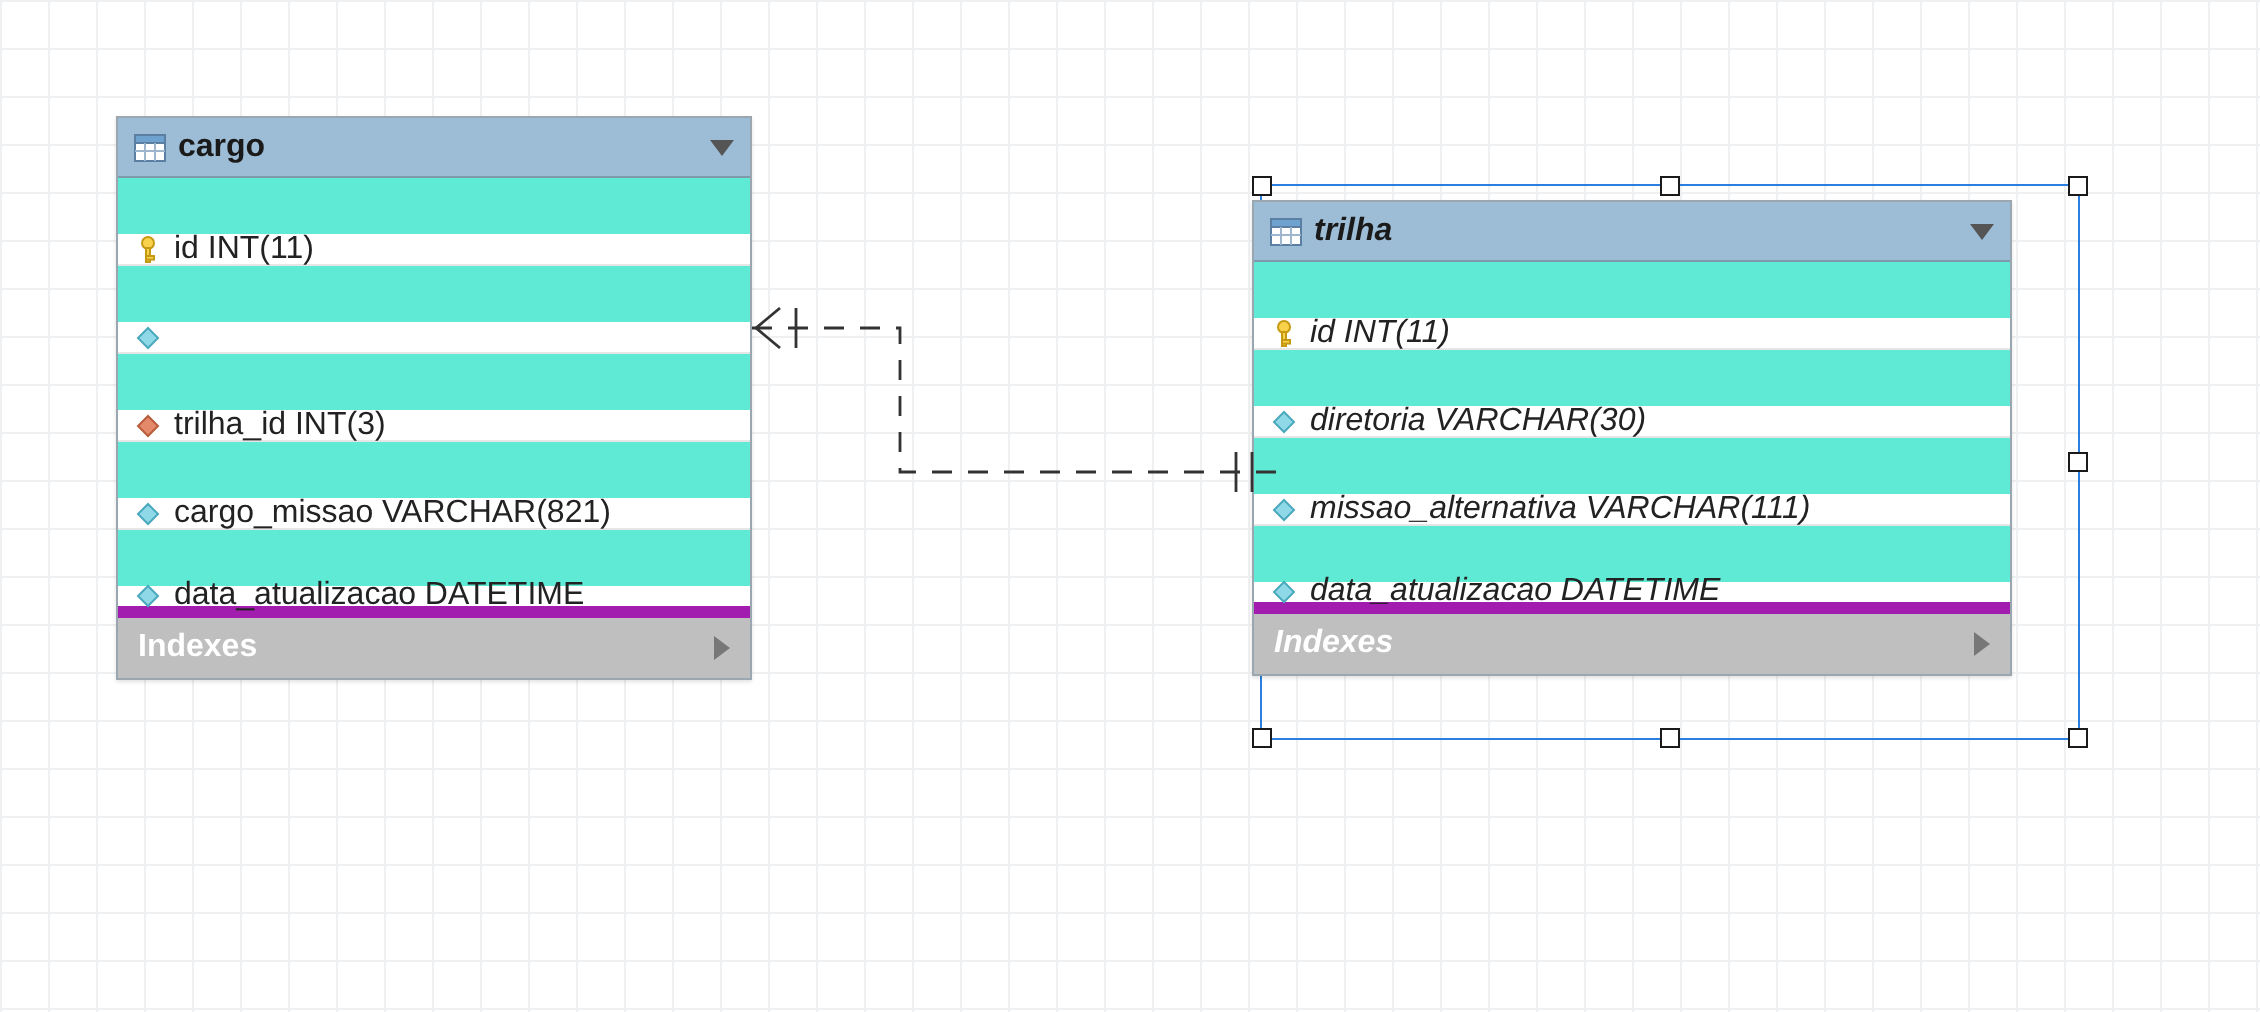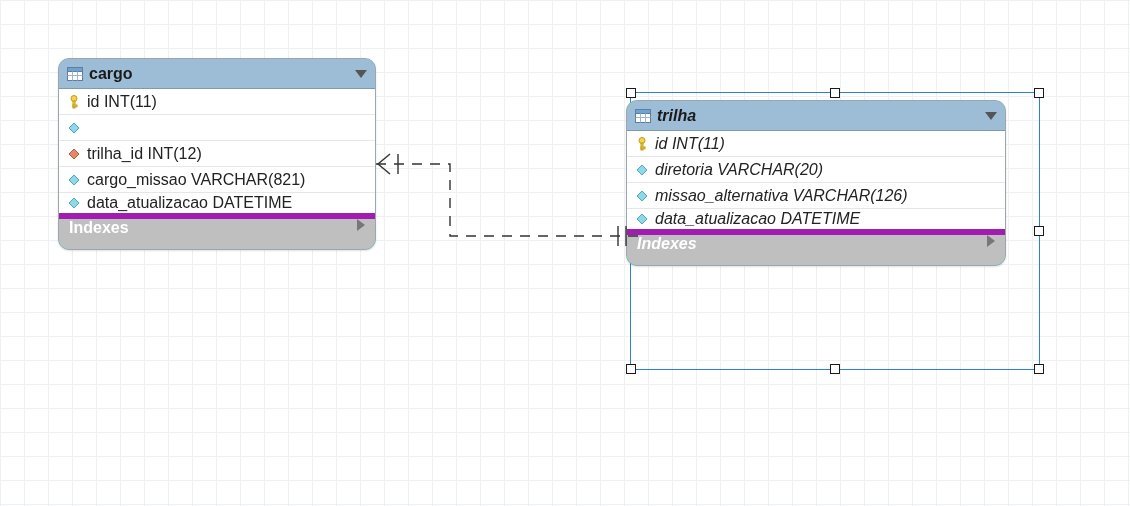--- a/index.html
+++ b/index.html
@@ -21,21 +21,21 @@
       linear-gradient(to bottom, #eef0f2 1px, transparent 1px);
     background-size: 24px 24px;
   }
   .canvas {
     position: absolute; inset: 0;
   }
   .entity {
     position: absolute;
     background: #5eead4;
     border: 1px solid #9aa7b0;
-    border-radius: 11px;
+    border-radius: 0;
     box-shadow: 0 1px 2px rgba(0,0,0,0.12);
     overflow: hidden;
   }
   .entity .header {
     display: flex; align-items: center;
     background: #9dbcd6;
     border-bottom: 1px solid #7f99ad;
     height: 30px;
     padding: 0 8px;
     gap: 6px;
@@ -53,35 +53,36 @@
   .entity .header .collapse-icon {
     width: 0; height: 0;
     border-left: 6px solid transparent;
     border-right: 6px solid transparent;
     border-top: 8px solid #555;
     flex: 0 0 auto;
   }
   .entity .cols { }
   .entity .col {
     display: flex; align-items: center;
-    height: 26px;
+    height: 16px;
     padding: 0 8px;
     gap: 6px;
     border-bottom: 1px solid #e6e6e6;
     background: #fff;
+    margin-top: 28px;
   }
   .entity .col:last-of-type { border-bottom: 6px solid #a21caf; }
   .col .col-icon {
     width: 14px; height: 14px;
     display: inline-flex; align-items: center; justify-content: center;
     flex: 0 0 auto;
   }
   .col .col-label { flex: 1 1 auto; color: #222; }
   .entity .indexes {
-    display: flex; 
+    display: flex; align-items: center;
     background: #bfbfbf;
     height: 30px;
     padding: 0 10px;
     gap: 6px;
     color: #fff;
     font-weight: 600;
   }
   .entity .indexes .expand-icon {
     width: 0; height: 0;
     border-top: 6px solid transparent;
@@ -147,21 +148,21 @@
               <polygon points="6,1 11,6 6,11 1,6" fill="#8fd8e8" stroke="#4aa9bd"></polygon>
             </svg>
           </span>
         </div>
         <div class="col">
           <span class="col-icon">
             <svg width="12" height="12" viewBox="0 0 12 12">
               <polygon points="6,1 11,6 6,11 1,6" fill="#e48a6a" stroke="#b85d3c"></polygon>
             </svg>
           </span>
-          <span class="col-label">trilha_id INT(12)</span>
+          <span class="col-label">trilha_id INT(3)</span>
         </div>
         <div class="col">
           <span class="col-icon">
             <svg width="12" height="12" viewBox="0 0 12 12">
               <polygon points="6,1 11,6 6,11 1,6" fill="#8fd8e8" stroke="#4aa9bd"></polygon>
             </svg>
           </span>
           <span class="col-label">cargo_missao VARCHAR(821)</span>
         </div>
         <div class="col">
@@ -214,29 +215,29 @@
             </svg>
           </span>
           <span class="col-label">id INT(11)</span>
         </div>
         <div class="col">
           <span class="col-icon">
             <svg width="12" height="12" viewBox="0 0 12 12">
               <polygon points="6,1 11,6 6,11 1,6" fill="#8fd8e8" stroke="#4aa9bd"></polygon>
             </svg>
           </span>
-          <span class="col-label">diretoria VARCHAR(20)</span>
-        </div>
-        <div class="col">
-          <span class="col-icon">
-            <svg width="12" height="12" viewBox="0 0 12 12">
-              <polygon points="6,1 11,6 6,11 1,6" fill="#8fd8e8" stroke="#4aa9bd"></polygon>
-            </svg>
-          </span>
-          <span class="col-label">missao_alternativa VARCHAR(126)</span>
+          <span class="col-label">diretoria VARCHAR(30)</span>
+        </div>
+        <div class="col">
+          <span class="col-icon">
+            <svg width="12" height="12" viewBox="0 0 12 12">
+              <polygon points="6,1 11,6 6,11 1,6" fill="#8fd8e8" stroke="#4aa9bd"></polygon>
+            </svg>
+          </span>
+          <span class="col-label">missao_alternativa VARCHAR(111)</span>
         </div>
         <div class="col">
           <span class="col-icon">
             <svg width="12" height="12" viewBox="0 0 12 12">
               <polygon points="6,1 11,6 6,11 1,6" fill="#8fd8e8" stroke="#4aa9bd"></polygon>
             </svg>
           </span>
           <span class="col-label">data_atualizacao DATETIME</span>
         </div>
       </div>

